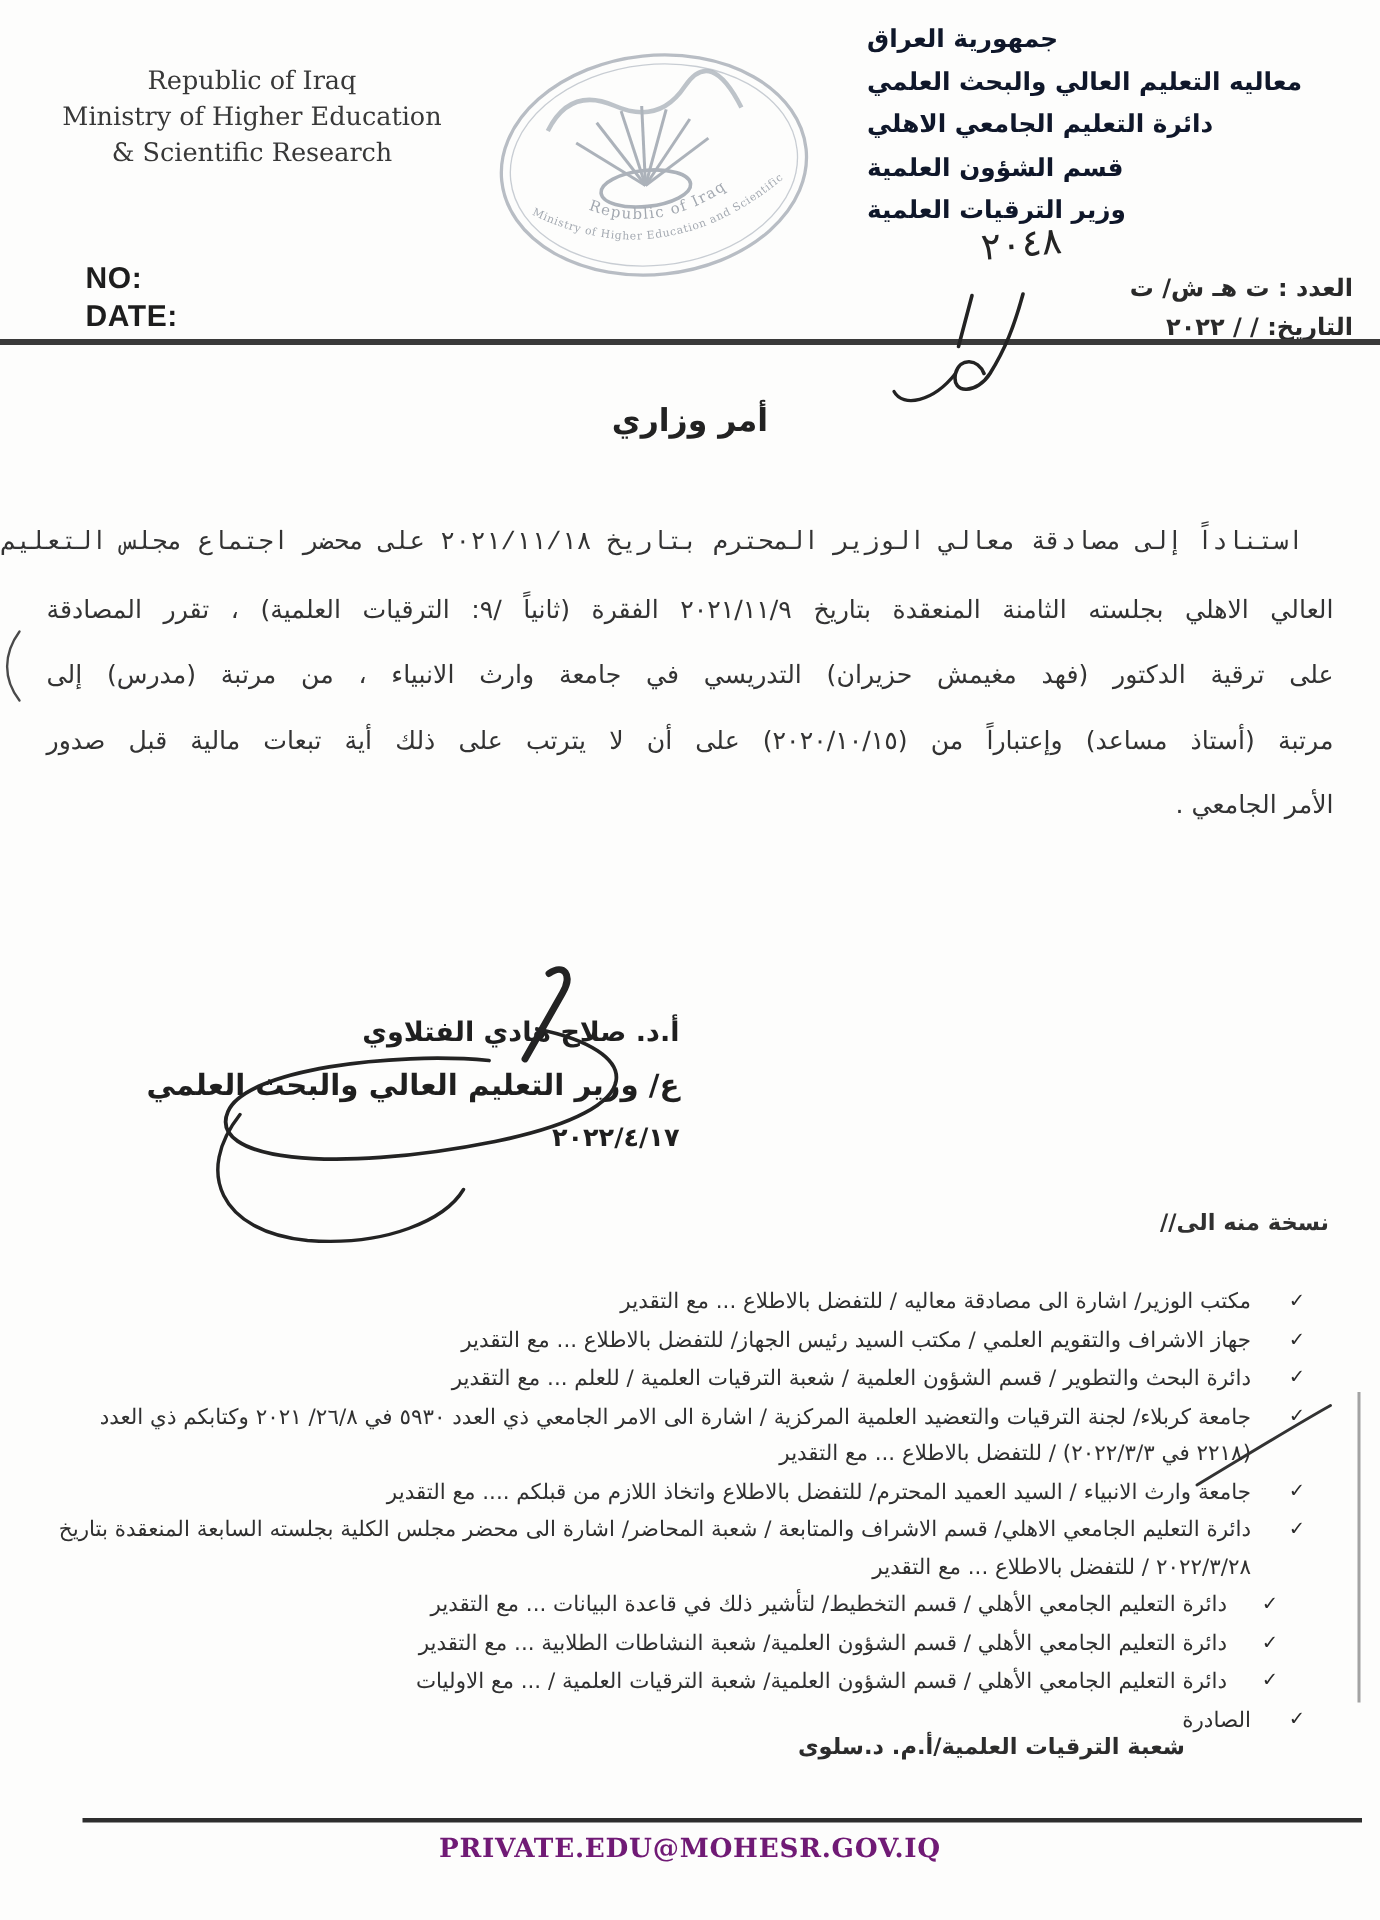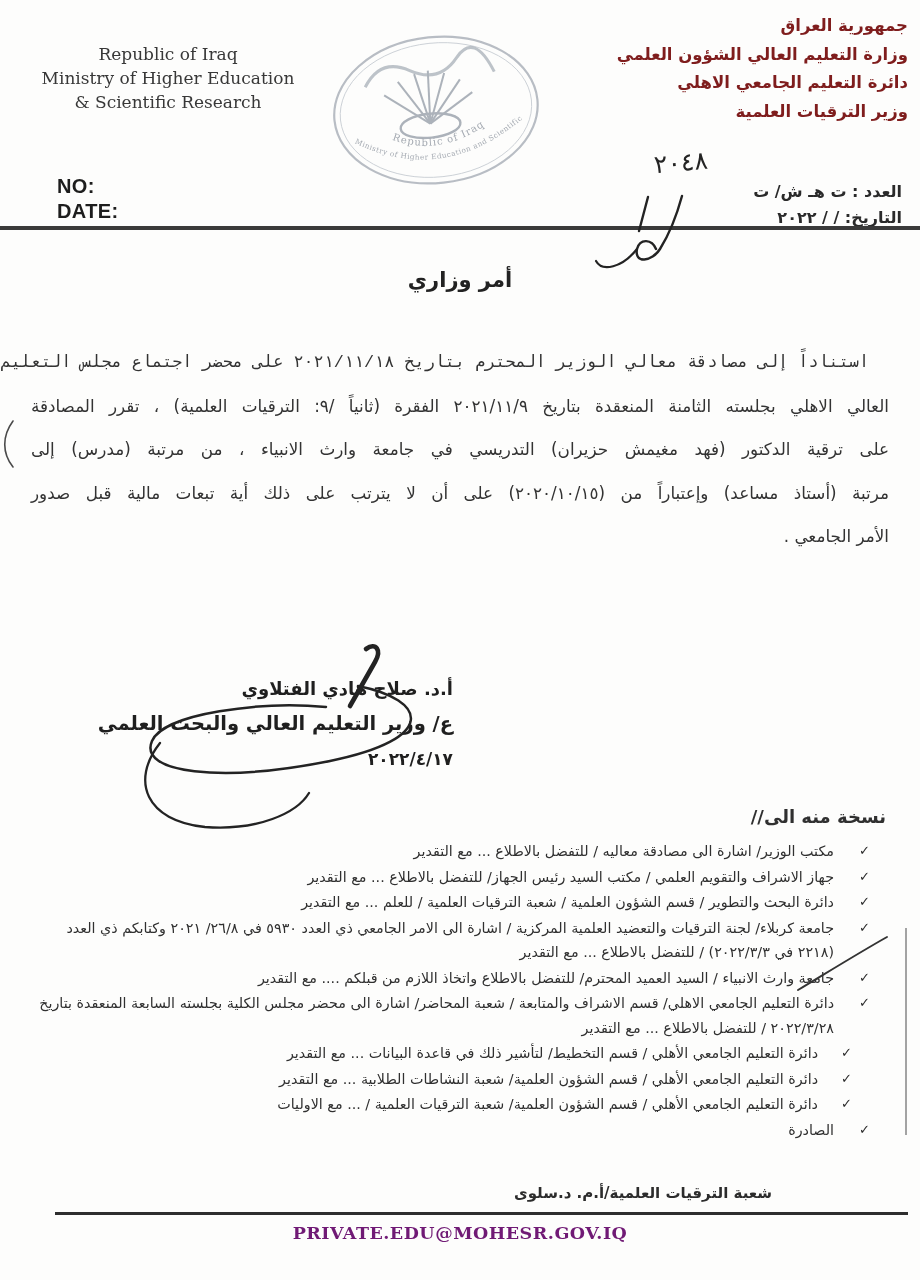--- a/index.html
+++ b/index.html
@@ -1,22 +1,22 @@
 <!DOCTYPE html>
 <html lang="ar"><head>
 <meta charset="utf-8">
 <style>
   html,body{margin:0;padding:0;background:#e8e8e6;}
   .page{position:relative;width:920px;height:1280px;margin:0 auto;background:#fdfdfc;overflow:hidden;
         font-family:"DejaVu Sans",sans-serif;color:#2b2b2b;}
   
   .hdr-en{position:absolute;left:26px;top:42px;width:284px;text-align:center;
           font-family:"DejaVu Serif",serif;font-size:17px;line-height:24px;color:#383838;}
-  .hdr-ar{position:absolute;right:12px;top:12px;width:330px;text-align:right;direction:rtl;
-          font-weight:700;font-size:16.5px;line-height:28.5px;color:#7f1d1d;}
+  .hdr-ar{position:absolute;right:12px;top:12px;width:330px;text-align:left;direction:rtl;
+          font-weight:700;font-size:16.5px;line-height:28.5px;color:#0f172a;}
   .seal{position:absolute;left:326px;top:28px;width:220px;height:165px;opacity:.8;transform:rotate(-6deg);}
   .ref-left{position:absolute;left:57px;top:174px;font-family:"Liberation Sans",sans-serif;
             font-weight:700;font-size:20px;line-height:25px;color:#1d1d1d;letter-spacing:.4px;}
   .ref-right{position:absolute;right:18px;top:179px;direction:rtl;text-align:right;
              font-weight:700;font-size:16px;line-height:26px;color:#2a2a2a;}
   .hand-number{position:absolute;right:212px;top:148px;direction:rtl;font-size:25px;color:#242424;
                transform:rotate(-5deg);letter-spacing:6px;}
   .rule{position:absolute;left:0;right:0;top:226px;height:4px;background:#3a3a3a;}
   
   .title{position:absolute;left:0;right:0;top:268px;text-align:center;direction:rtl;
@@ -26,27 +26,27 @@
   .bline{text-align:justify;text-align-last:justify;white-space:nowrap;}
   .bline.first{text-indent:20px;font-family:Liberation Mono, monospace;}
   .bline.last{text-align-last:right;white-space:normal;}
   
   .sig{position:absolute;left:55px;top:672px;width:398px;text-align:right;direction:rtl;color:#1f1f1f;}
   .sig .name{font-weight:700;font-size:18px;line-height:34px;}
   .sig .role{font-weight:700;font-size:19.5px;line-height:36px;}
   .sig .sdate{font-weight:700;font-size:17px;line-height:34px;letter-spacing:3px;}
   
   .dist{position:absolute;right:34px;top:806px;width:852px;direction:rtl;color:#303030;}
-  .dist-head{font-weight:700;font-size:18px;margin-bottom:12px;}
+  .dist-head{font-weight:700;font-size:15px;margin-bottom:32px;}
   .dist-item{position:relative;padding-right:52px;font-size:14.3px;line-height:24.5px;margin-bottom:1px;}
   .dist-item .check{position:absolute;right:16px;top:0;font-size:13px;color:#2a2a2a;}
   .dist-item.indent{padding-right:68px;}
   .dist-item.indent .check{right:34px;}
   
-  .closing{position:absolute;right:148px;top:1155px;direction:rtl;font-weight:700;font-size:15px;color:#2c2c2c;margin-top:29px;}
+  .closing{position:absolute;right:130px;top:1155px;direction:rtl;font-weight:700;font-size:15px;color:#2c2c2c;}
   .footer-rule{position:absolute;left:55px;right:12px;top:1212px;height:2.5px;background:#2e2e2e;}
   .footer-email{position:absolute;left:0;right:0;top:1223px;text-align:center;
                 font-family:"DejaVu Serif",serif;font-weight:700;font-size:17.5px;
                 letter-spacing:.5px;color:#701a75;}
   .scan-edge{position:absolute;right:13px;top:928px;width:2px;height:207px;background:#5a5a5a;opacity:.55;}
   .hand-overlay{position:absolute;left:0;top:0;width:920px;height:1280px;pointer-events:none;}
   .seal text{fill:#8d949e;font-family:"DejaVu Serif",serif;}
 </style>
 </head>
 <body>
@@ -79,22 +79,23 @@
 
       <path id="sealArcTop" d="M58 104 Q 106 132 162 100" fill="none"></path>
       <path id="sealArcBot" d="M22 104 Q 108 160 198 98" fill="none"></path>
       <text font-size="10" letter-spacing="1"><textPath href="#sealArcTop" startOffset="6">Republic of Iraq</textPath></text>
       <text font-size="7.2" letter-spacing=".5"><textPath href="#sealArcBot" startOffset="4">Ministry of Higher Education and Scientific Research</textPath></text>
     </svg>
   </div>
 
   <div class="hdr-ar">
     <div>جمهورية العراق</div>
-    <div>وزارة التعليم العالي الشؤون العلمي</div>
+    <div>معاليه التعليم العالي والبحث العلمي</div>
     <div>دائرة التعليم الجامعي الاهلي</div>
+    <div>قسم الشؤون العلمية</div>
     <div>وزير الترقيات العلمية</div>
   </div>
 
   <div class="ref-left">
     <div>NO:</div>
     <div>DATE:</div>
   </div>
   <div class="ref-right">
     <div>العدد : ت هـ ش/ ت</div>
     <div>التاريخ:   /   /   ٢٠٢٢</div>

